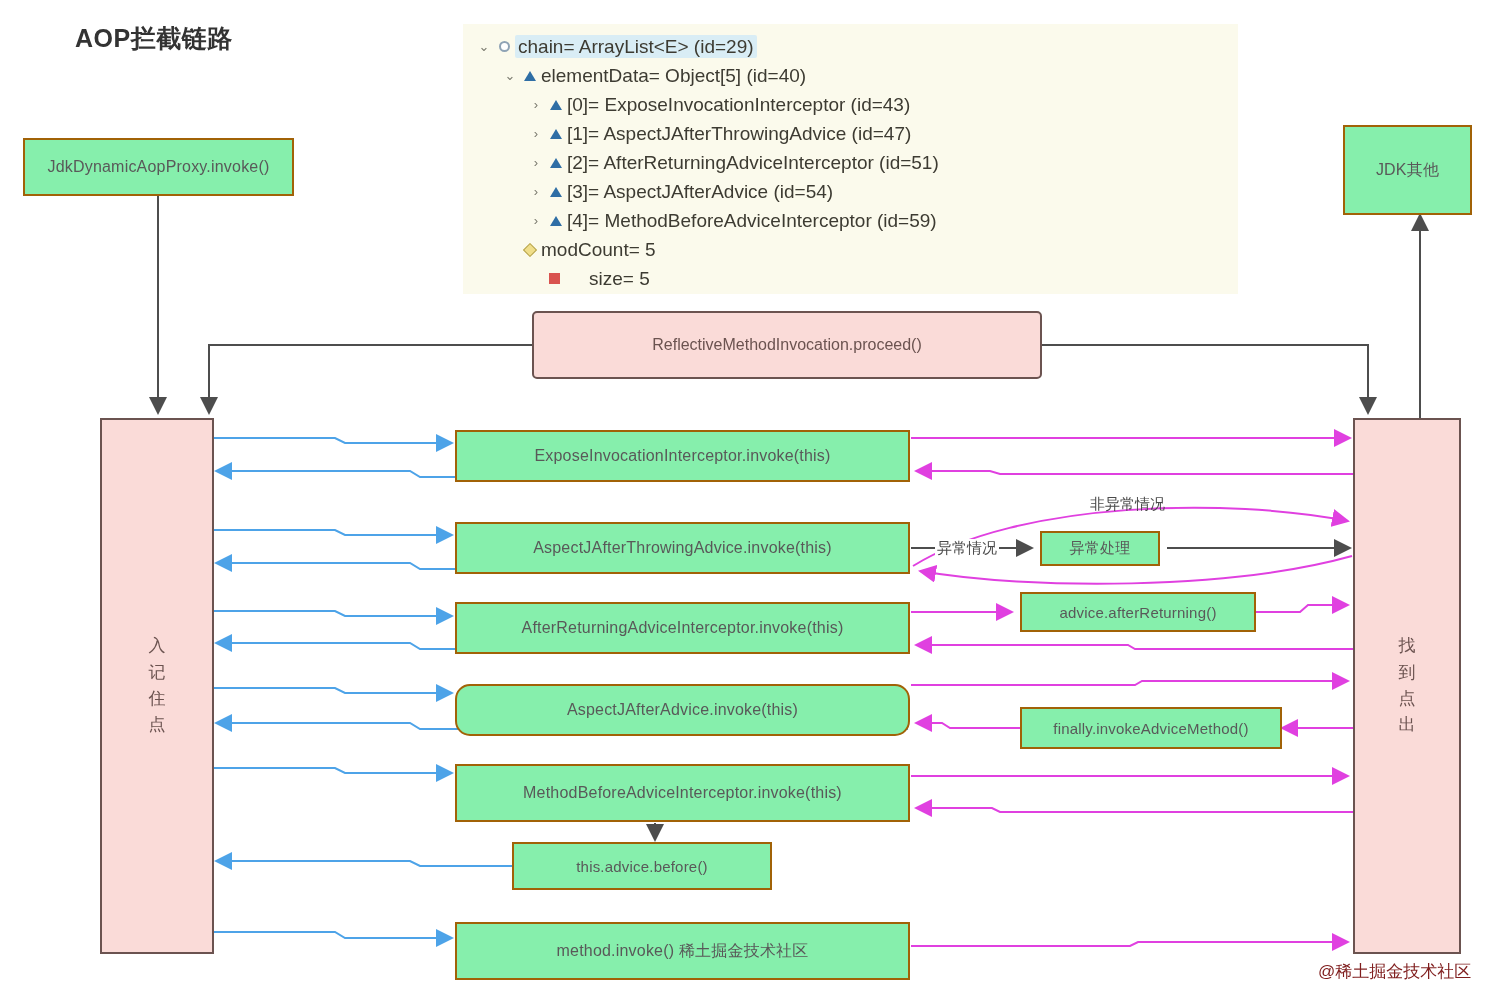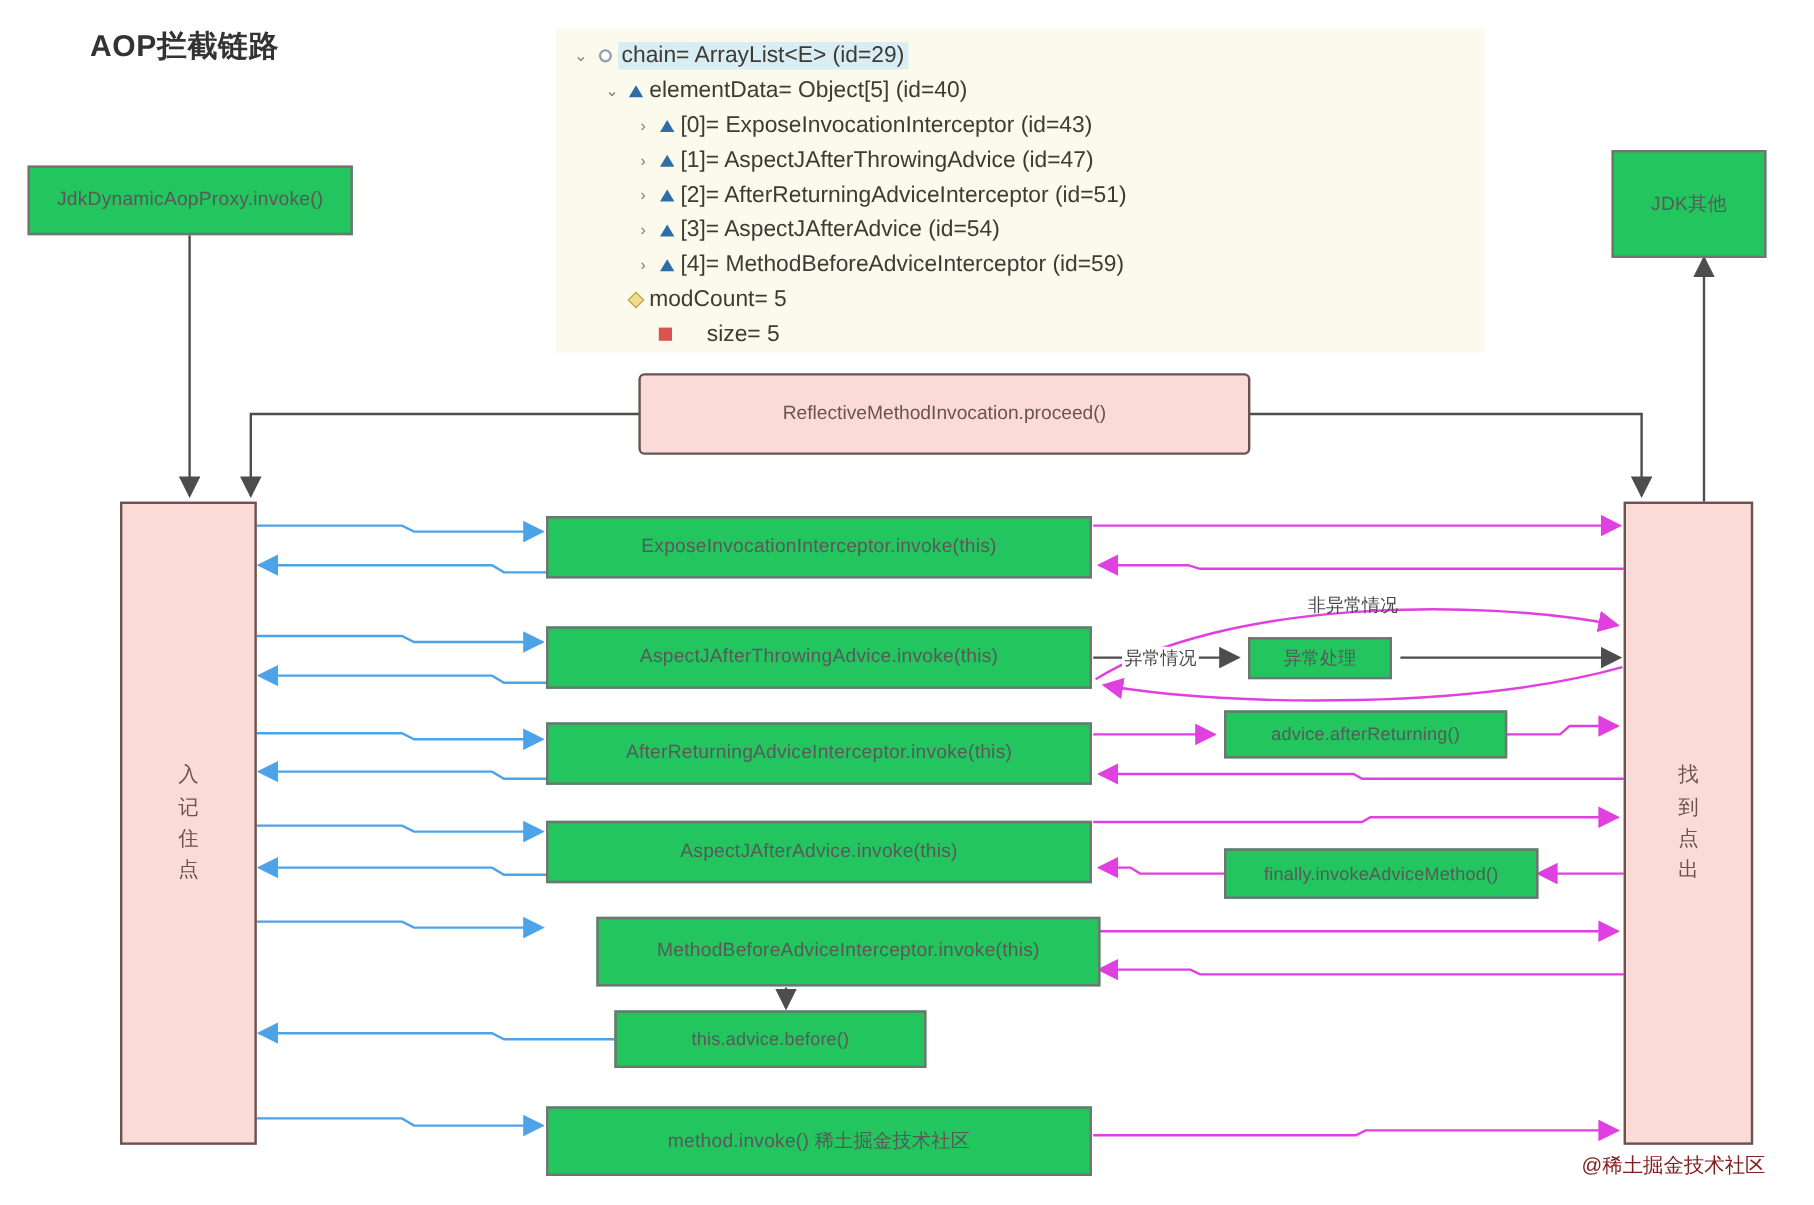--- a/index.html
+++ b/index.html
@@ -17,21 +17,21 @@
   }
   #edges{position:absolute;left:0;top:0;width:1512px;height:1004px;pointer-events:none;}
 
   .node{position:absolute;box-sizing:border-box;display:flex;align-items:center;justify-content:center;text-align:center;}
 
   .title{
     font-size:25px;font-weight:700;color:#333;letter-spacing:.5px;
   }
 
   .wbox{
-    border:2px solid #737373;background:#22c55e;color:#595959;
+    border:2px solid #a16207;background:#86efac;color:#595959;
     font-size:16px;letter-spacing:.2px;
   }
   .wbox.small{font-size:15px;}
   .pbox{
     border:2px solid #6b5350;background:#fadbd8;color:#6b5350;
     font-size:16px;border-radius:5px;
   }
   .bar{
     border:2px solid #6b5350;background:#fadbd8;color:#6b5350;
     font-size:17px;
@@ -236,22 +236,22 @@
   <div class="node bar" style="left:1353px;top:418px;width:108px;height:536px;">
     <span class="ch">找</span>
     <span class="ch">到</span>
     <span class="ch">点</span>
     <span class="ch">出</span>
   </div>
 
   <div class="node wbox" style="left:455px;top:430px;width:455px;height:52px;">ExposeInvocationInterceptor.invoke(this)</div>
   <div class="node wbox" style="left:455px;top:522px;width:455px;height:52px;">AspectJAfterThrowingAdvice.invoke(this)</div>
   <div class="node wbox" style="left:455px;top:602px;width:455px;height:52px;">AfterReturningAdviceInterceptor.invoke(this)</div>
-  <div class="node wbox" style="left:455px;top:684px;width:455px;height:52px;">AspectJAfterAdvice.invoke(this)</div>
-  <div class="node wbox" style="left:455px;top:764px;width:420px;height:58px;margin-left:42px;">MethodBeforeAdviceInterceptor.invoke(this)</div>
+  <div class="node wbox" style="left:455px;top:684px;width:455px;height:52px;border-radius:15px;">AspectJAfterAdvice.invoke(this)</div>
+  <div class="node wbox" style="left:455px;top:764px;width:455px;height:58px;">MethodBeforeAdviceInterceptor.invoke(this)</div>
 
   <div class="node wbox small" style="left:512px;top:842px;width:260px;height:48px;">this.advice.before()</div>
   <div class="node wbox" style="left:455px;top:922px;width:455px;height:58px;">method.invoke() 稀土掘金技术社区</div>
 
   <div class="node wbox small" style="left:1040px;top:531px;width:120px;height:35px;">异常处理</div>
   <div class="node wbox small" style="left:1020px;top:592px;width:236px;height:40px;">advice.afterReturning()</div>
   <div class="node wbox small" style="left:1020px;top:707px;width:262px;height:42px;">finally.invokeAdviceMethod()</div>
 
   <div class="lbl" style="left:1090px;top:495px;">非异常情况</div>
   <div class="lbl" style="left:935px;top:539px;background:#ffffff;padding:0 2px;">异常情况</div>

